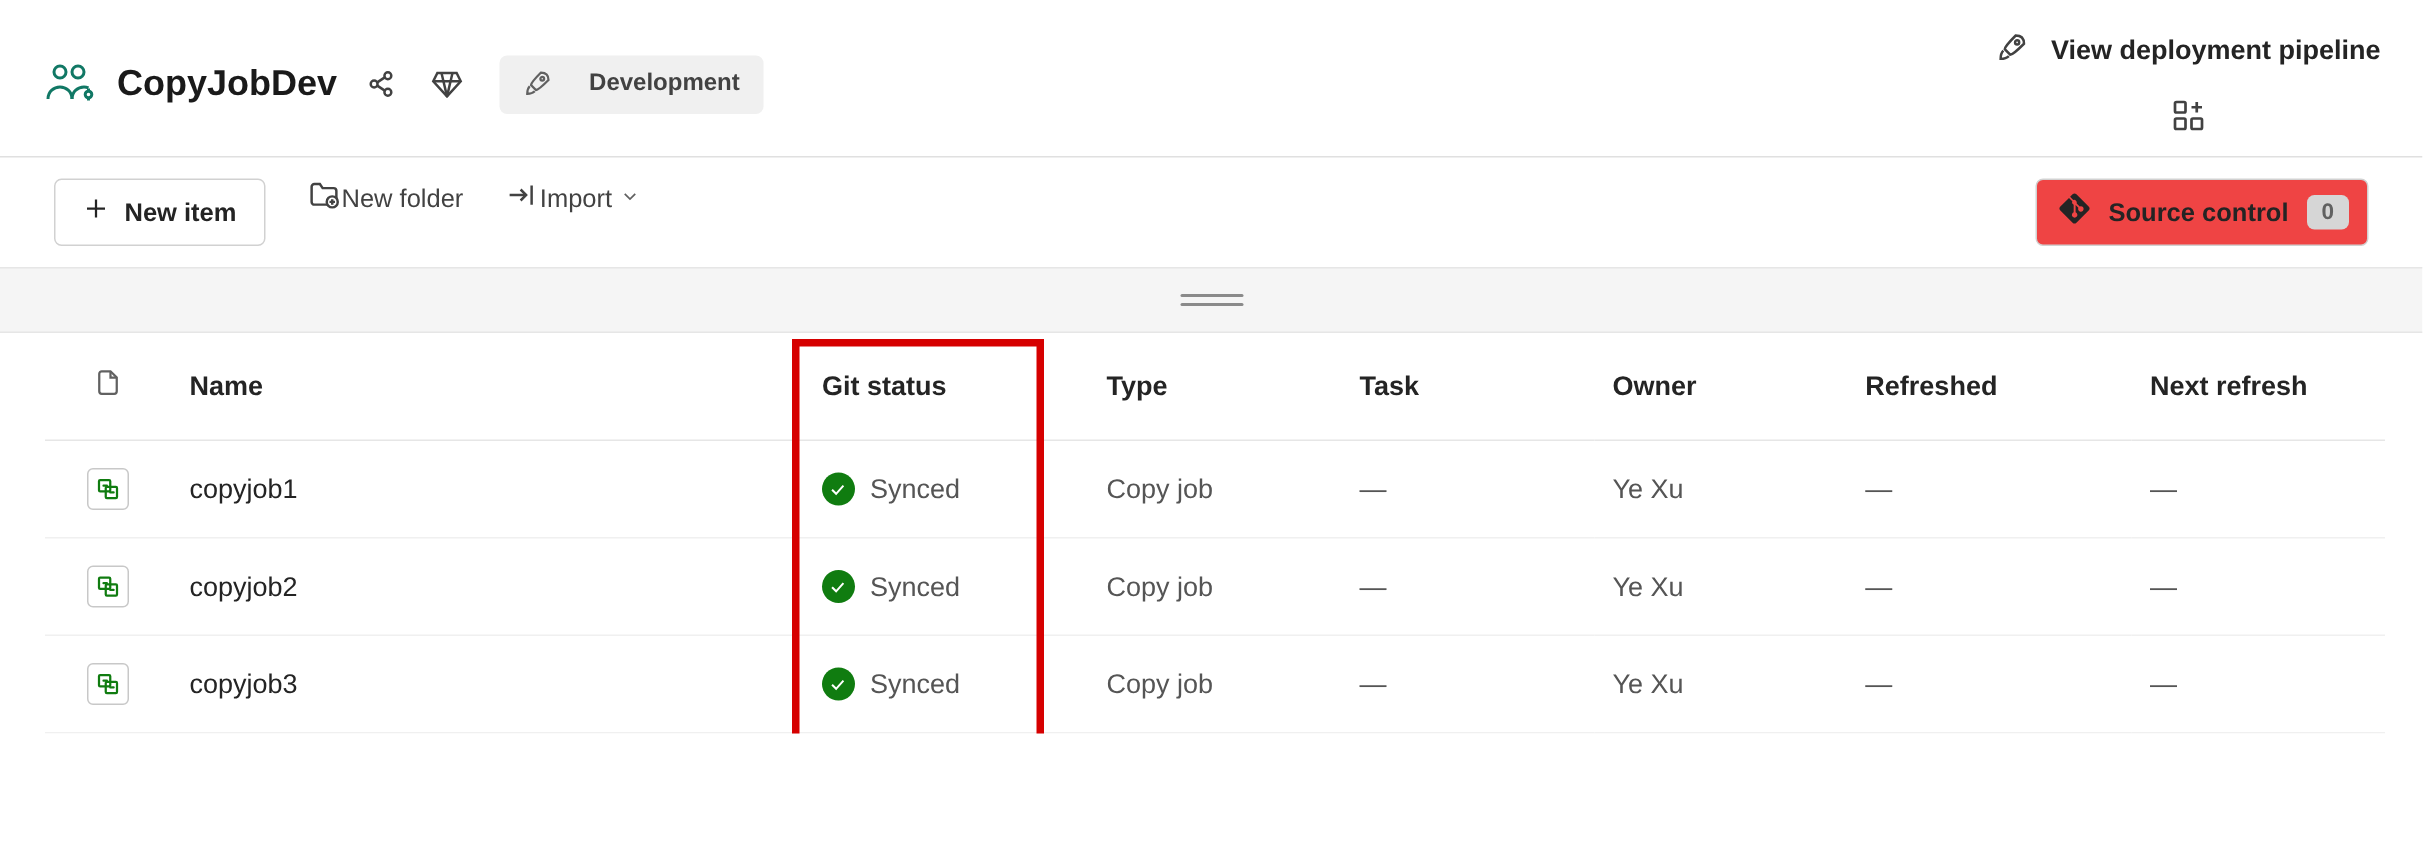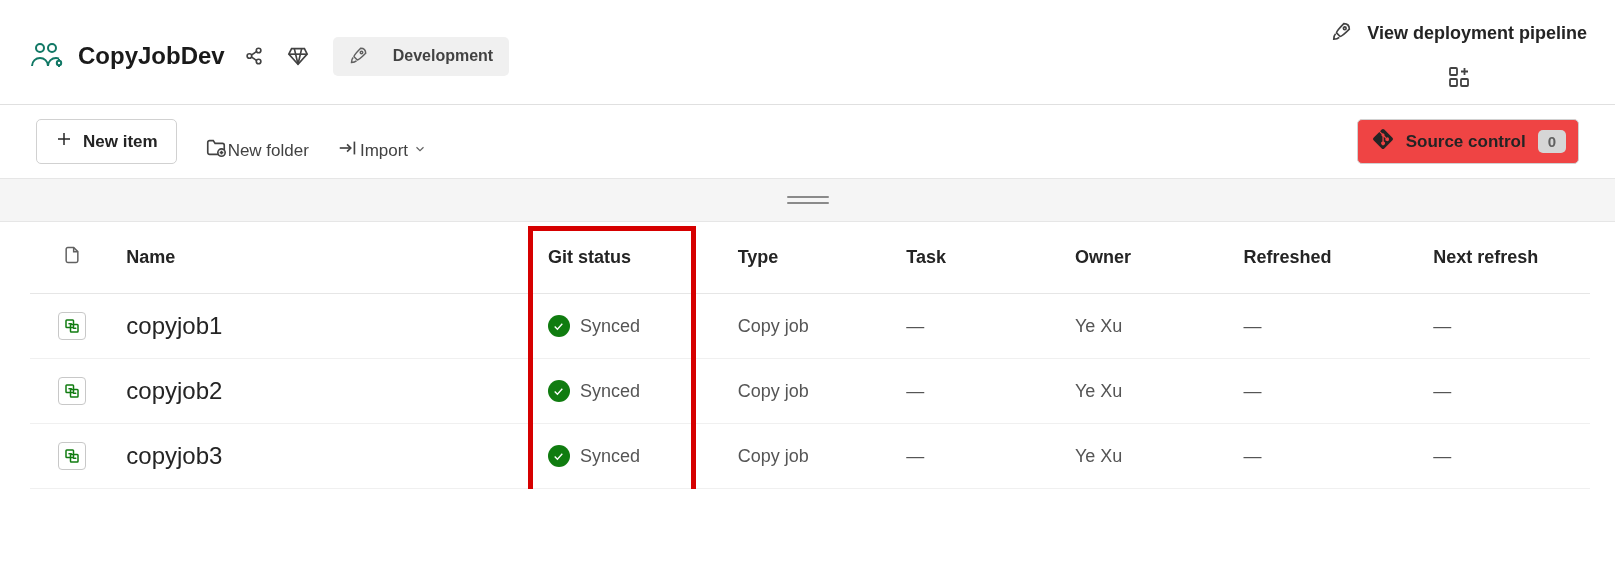--- a/index.html
+++ b/index.html
@@ -64,21 +64,21 @@
   }
   .apps-icon { color:#424242; }
 
   .toolbar {
     display: flex;
     align-items: center;
     padding: 14px 36px;
     gap: 28px;
   }
   .toolbar-left {
-    display:flex; align-items:flex-end; gap:28px; flex:1;
+    display:flex; align-items:flex-start; gap:28px; flex:1;
   }
   .btn-outline {
     display: inline-flex;
     align-items: center;
     gap: 10px;
     border: 1px solid #d1d1d1;
     background: #fff;
     border-radius: 5px;
     padding: 10px 18px;
     font-size: 17px;
@@ -162,21 +162,21 @@
   }
   .col-icon { width: 80px; text-align:center;}
   .col-name { width: 400px; }
   .col-git  { width: 180px; }
   .col-type { width: 160px; }
   .col-task { width: 160px; }
   .col-owner{ width: 160px; }
   .col-refreshed { width: 180px; }
   .col-next { width: 160px; }
 
-  .item-name { color:#242424; font-size:24px; }
+  .item-name { color:#242424; font-size:18px; }
   .item-type-icon {
     display:inline-flex; align-items:center; justify-content:center;
     width:28px; height:28px;
     border:1px solid #c8c8c8; border-radius:4px;
     background:#fff;
   }
   .git-cell { display:flex; align-items:center; gap:10px;}
   .git-check {
     width:22px; height:22px; border-radius:50%;
     background:#107C10;

